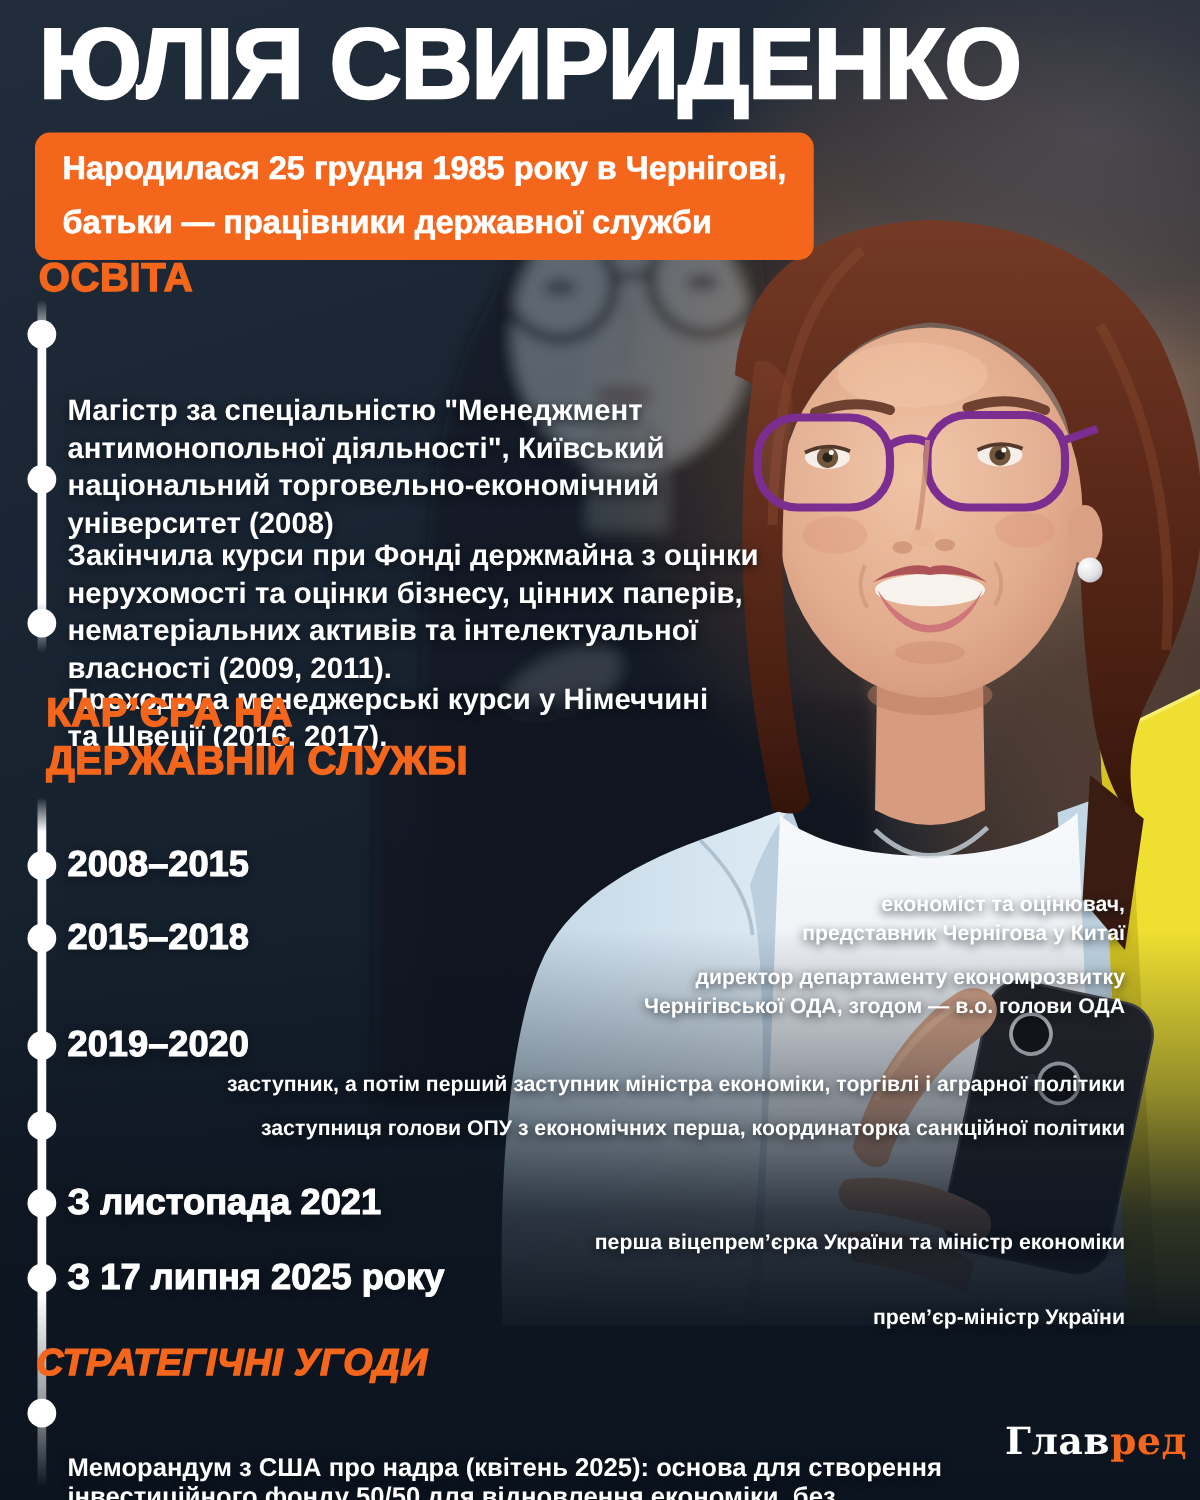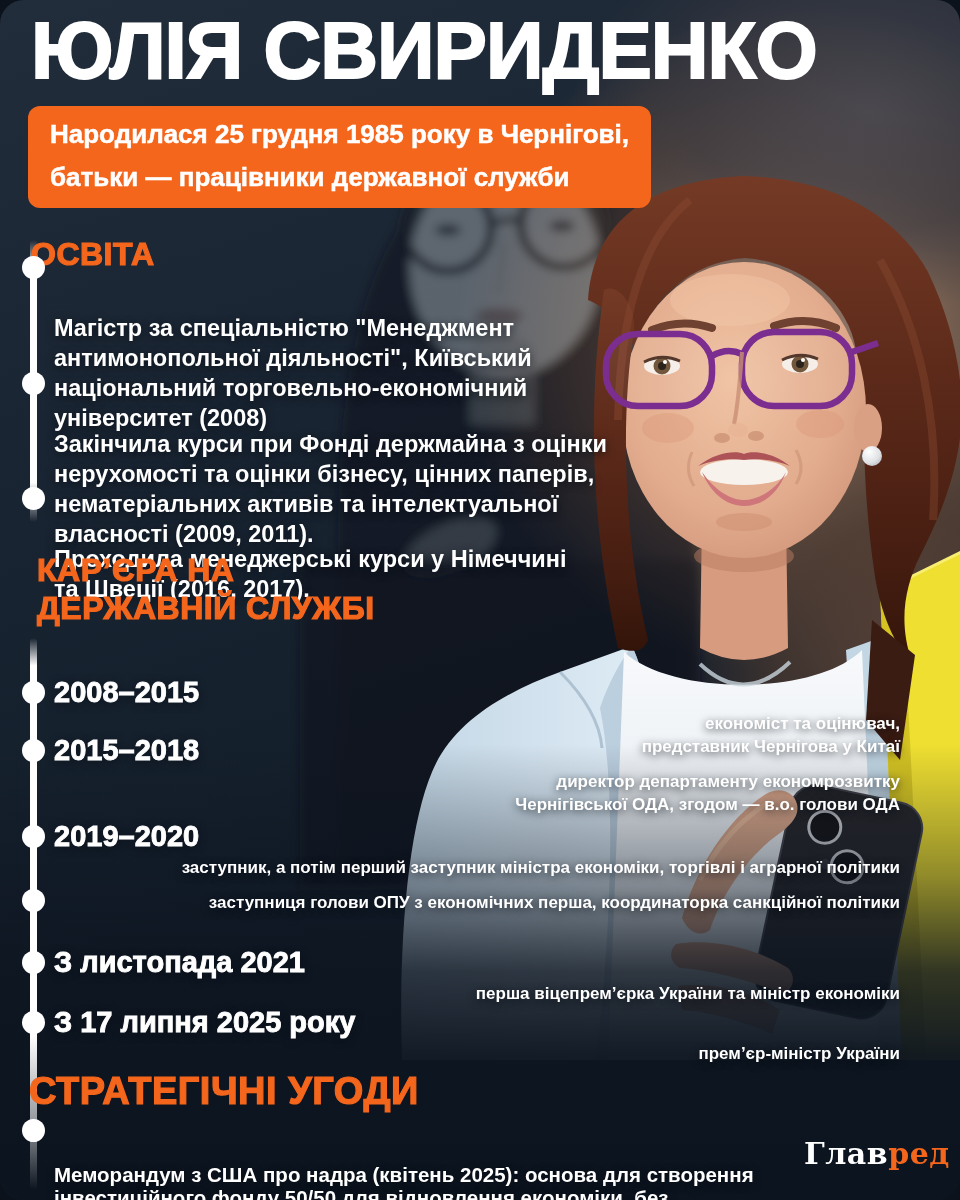--- a/index.html
+++ b/index.html
@@ -1,36 +1,35 @@
 <!DOCTYPE html>
 <html lang="uk"><head>
 <meta charset="utf-8">
 <style>
   html,body{margin:0;padding:0;background:#0b121b;}
   .poster{
     position:relative;width:960px;height:1200px;overflow:hidden;
     background:linear-gradient(163deg,#222d3b 0%,#1a2533 30%,#15202d 55%,#101a26 78%,#0d1620 100%);
     font-family:"Liberation Sans",sans-serif;
-    border-radius:24px;
   }
   svg.photo{position:absolute;inset:0;pointer-events:none;}
   .fade-bottom{position:absolute;inset:0;pointer-events:none;
     background:linear-gradient(180deg,rgba(13,21,32,0) 0%,rgba(13,21,32,0) 62%,rgba(13,21,32,.42) 73%,rgba(13,21,32,.84) 81%,rgba(13,21,32,.97) 88%,#0c141f 100%);}
   .content{position:absolute;inset:0;}
   .title{position:absolute;left:31px;top:8px;margin:0;color:#fff;font-weight:bold;
     font-size:80px;line-height:86px;letter-spacing:-1px;-webkit-text-stroke:2px #fff;white-space:nowrap;}
   .birth-box{position:absolute;left:28px;top:106px;background:#f4661c;border-radius:12px;
     padding:7px 22px 9px 22px;}
   .birth-box p{margin:0;color:#fff;font-weight:bold;font-size:26px;line-height:43px;
     white-space:pre-line;-webkit-text-stroke:.5px #fff;}
   .sec-h{position:absolute;margin:0;color:#f4661c;font-weight:bold;font-size:32px;line-height:38px;
     letter-spacing:.5px;-webkit-text-stroke:1.2px #f4661c;white-space:pre-line;}
-  .h-edu{left:31px;top:203px;margin-top:32px;}
+  .h-edu{left:31px;top:203px;}
   .h-career{left:37px;top:551px;}
-  .h-agr{left:29px;top:1072px;font-size:38px;}
+  .h-agr{left:29px;top:1072px;font-size:30px;font-style:italic;}
   .tl{position:absolute;left:0;top:0;width:960px;margin:0;padding:0;list-style:none;}
   .tl li{position:absolute;left:0;width:900px;padding-left:54px;box-sizing:border-box;color:#fff;
     text-shadow:0 2px 8px rgba(8,13,20,.75);}
   .dot{position:absolute;left:22px;top:3px;width:23px;height:23px;border-radius:50%;background:#fff;}
   .tl-line{position:absolute;left:30px;width:7px;border-radius:4px;pointer-events:none;}
   .line-edu{top:240px;height:282px;
     background:linear-gradient(180deg,rgba(255,255,255,0) 0%,#fff 12%,#fff 86%,rgba(255,255,255,0) 100%);}
   .line-career{top:638px;height:552px;
     background:linear-gradient(180deg,rgba(255,255,255,0) 0%,#fff 5%,#fff 72%,rgba(255,255,255,.55) 88%,rgba(255,255,255,0) 100%);}
   .edu-item{font-size:23.5px;line-height:30px;font-weight:bold;white-space:pre-line;}

